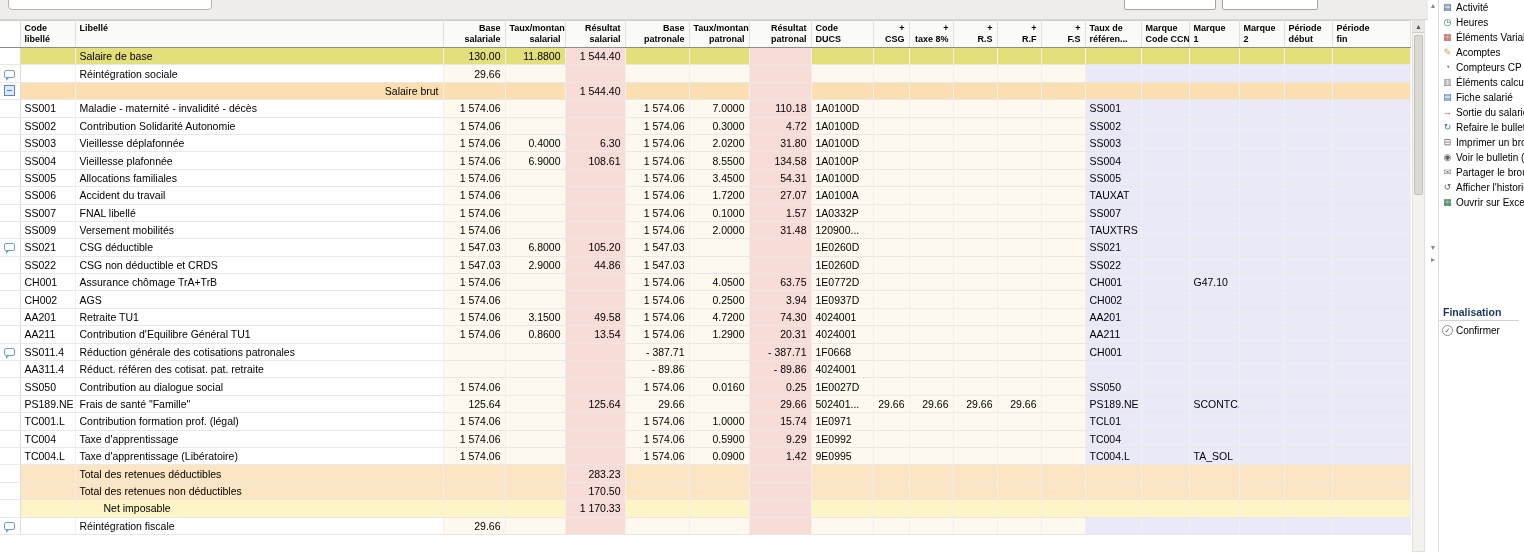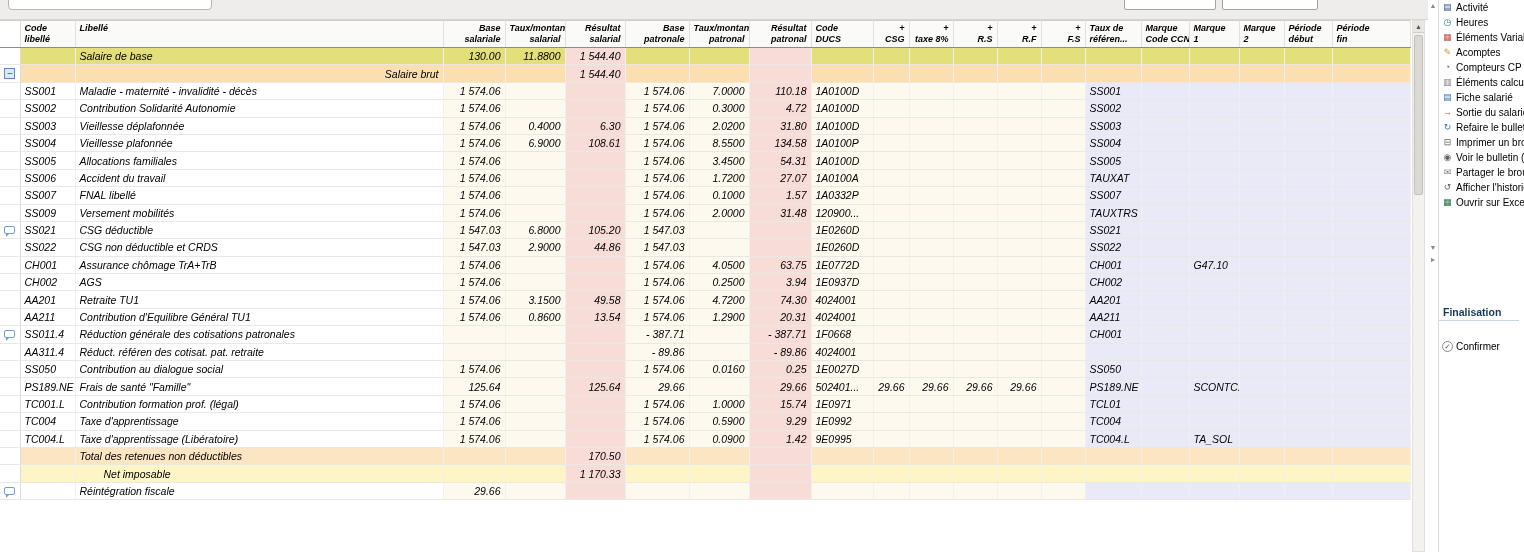--- a/index.html
+++ b/index.html
@@ -8,21 +8,21 @@
 
   
   .topbar{position:absolute;left:0;top:0;width:1428px;height:20px;background:var(--topbar-bg);border-bottom:1px solid #d8d6d2;}
   .search-box{position:absolute;left:8px;top:-6px;width:204px;height:16px;background:#fff;border:1px solid #b5b3af;border-radius:4px;}
   .tb-box{position:absolute;top:-5px;height:15px;background:#fff;border:1px solid #a7a5a1;border-radius:2px;}
   .b1{left:1124px;width:92px;}
   .b2{left:1222px;width:96px;}
 
   
   .grid-wrap{position:absolute;left:0;top:20px;width:1410px;}
-  table{border-collapse:collapse;table-layout:fixed;width:1410px;font-style:italic;}
+  table{border-collapse:collapse;table-layout:fixed;width:1410px;}
   th,td{white-space:nowrap;overflow:hidden;}
   thead th{background:var(--header-bg);border-bottom:1px solid #8e8c88;border-right:1px solid #e2e0dc;border-top:1px solid #cfcdc9;font-size:9px;font-weight:bold;height:27px;vertical-align:top;padding:2px 4px 1px;}
   .hl{line-height:11px;}
   tbody td{height:17.4px;padding:0 4px;font-size:10.5px;border-bottom:1px solid #eae8e4;border-right:1px solid #f2f0ec;}
   .ar{text-align:right;}
   .al{text-align:left;}
   td.c-cream{background:var(--col-cream);}
   td.c-pink{background:var(--col-pink);}
   td.c-lav{background:var(--col-lavender);}
   td.col-icon,th.col-icon{background:#fff;border-right:1px solid #dddbd7;padding:0;}
@@ -46,21 +46,21 @@
   .ss-up,.ss-down,.ss-col{position:absolute;left:0;width:10px;text-align:center;font-size:7px;color:#8a8886;}
   .ss-up{top:2px;}
   .ss-down{top:244px;}
   .ss-col{top:255px;font-size:8px;}
 
   
   .sidebar{position:absolute;left:1438px;top:0;width:86px;height:552px;background:#fff;border-left:1px solid #dcdad6;}
   .side-item{height:15px;display:flex;align-items:center;gap:3px;padding-left:3px;font-size:10px;white-space:nowrap;overflow:hidden;cursor:default;}
   .side-item .ic{width:11px;flex:0 0 11px;font-size:9px;line-height:11px;text-align:center;}
   .finalisation{position:absolute;left:0;top:304px;width:86px;}
-  .fin-title{font-size:10.5px;font-weight:bold;color:var(--finalisation-text);padding:2px 0 2px 4px;border-bottom:1px solid #ccd4e0;margin-bottom:18px;width:80px;}
+  .fin-title{font-size:10.5px;font-weight:bold;color:var(--finalisation-text);padding:2px 0 2px 4px;border-bottom:1px solid #ccd4e0;margin-bottom:2px;width:80px;}
   .confirm-ic{height:11px;border:1px solid #8a8a8a;border-radius:50%;font-size:7px !important;line-height:10px !important;color:#4a4a4a;}
 </style>
 </head>
 <body>
 
 <div class="topbar">
   <div class="search-box"></div>
   <div class="tb-box b1"></div>
   <div class="tb-box b2"></div>
 </div>
@@ -192,20 +192,45 @@
           <td class="ar c-cream"></td>
           <td class="ar c-cream"></td>
           <td class="ar c-cream"></td>
           <td class="al c-lav"></td>
           <td class="al c-lav"></td>
           <td class="al c-lav"></td>
           <td class="al c-lav"></td>
           <td class="al c-lav"></td>
           <td class="al c-lav"></td>
         </tr>
+        <tr class="row-white">
+          <td class="col-icon">
+            <div class="bubble"></div>
+          </td>
+          <td class="al"></td>
+          <td class="al">Réintégration sociale</td>
+          <td class="ar c-cream">29.66</td>
+          <td class="ar c-cream"></td>
+          <td class="ar c-pink"></td>
+          <td class="ar c-cream"></td>
+          <td class="ar c-cream"></td>
+          <td class="ar c-pink"></td>
+          <td class="al c-cream"></td>
+          <td class="ar c-cream"></td>
+          <td class="ar c-cream"></td>
+          <td class="ar c-cream"></td>
+          <td class="ar c-cream"></td>
+          <td class="ar c-cream"></td>
+          <td class="al c-lav"></td>
+          <td class="al c-lav"></td>
+          <td class="al c-lav"></td>
+          <td class="al c-lav"></td>
+          <td class="al c-lav"></td>
+          <td class="al c-lav"></td>
+        </tr>
         <tr class="row-peach">
           <td class="col-icon">
             <div class="cbox">−</div>
           </td>
           <td class="al"></td>
           <td class="al">Salaire brut</td>
           <td class="ar c-cream"></td>
           <td class="ar c-cream"></td>
           <td class="ar c-pink">1 544.40</td>
           <td class="ar c-cream"></td>
@@ -707,20 +732,43 @@
           <td class="al c-lav">TC004.L</td>
           <td class="al c-lav"></td>
           <td class="al c-lav">TA_SOL</td>
           <td class="al c-lav"></td>
           <td class="al c-lav"></td>
           <td class="al c-lav"></td>
         </tr>
         <tr class="row-orange">
           <td class="col-icon"></td>
           <td class="al"></td>
+          <td class="al">Total des retenues déductibles</td>
+          <td class="ar c-cream"></td>
+          <td class="ar c-cream"></td>
+          <td class="ar c-pink">283.23</td>
+          <td class="ar c-cream"></td>
+          <td class="ar c-cream"></td>
+          <td class="ar c-pink"></td>
+          <td class="al c-cream"></td>
+          <td class="ar c-cream"></td>
+          <td class="ar c-cream"></td>
+          <td class="ar c-cream"></td>
+          <td class="ar c-cream"></td>
+          <td class="ar c-cream"></td>
+          <td class="al c-lav"></td>
+          <td class="al c-lav"></td>
+          <td class="al c-lav"></td>
+          <td class="al c-lav"></td>
+          <td class="al c-lav"></td>
+          <td class="al c-lav"></td>
+        </tr>
+        <tr class="row-orange">
+          <td class="col-icon"></td>
+          <td class="al"></td>
           <td class="al">Total des retenues non déductibles</td>
           <td class="ar c-cream"></td>
           <td class="ar c-cream"></td>
           <td class="ar c-pink">170.50</td>
           <td class="ar c-cream"></td>
           <td class="ar c-cream"></td>
           <td class="ar c-pink"></td>
           <td class="al c-cream"></td>
           <td class="ar c-cream"></td>
           <td class="ar c-cream"></td>

